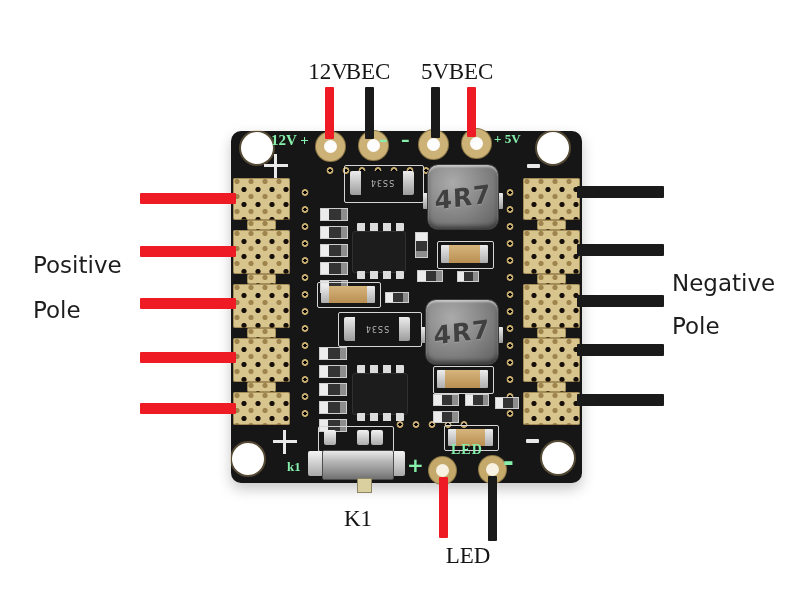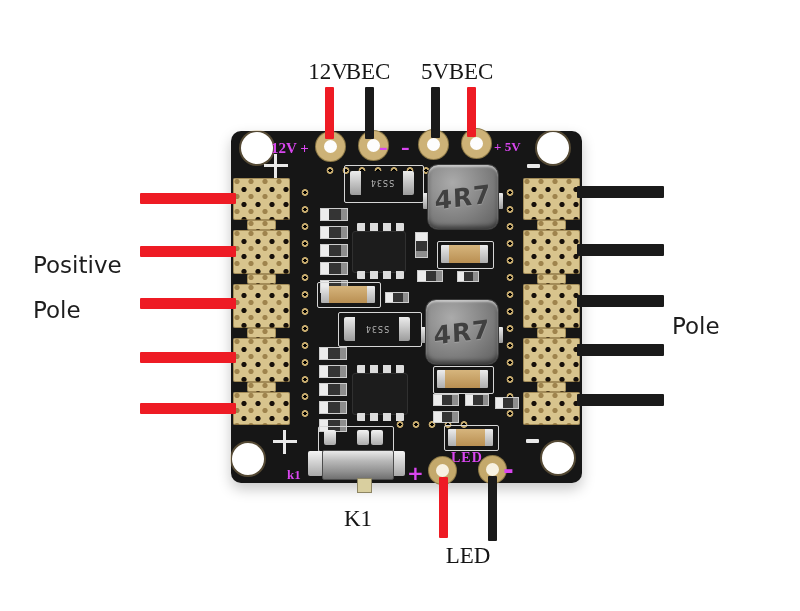--- a/index.html
+++ b/index.html
@@ -19,22 +19,22 @@
   .whr{height:12px;border-radius:1px;}
   
   .board{position:absolute;left:231px;top:131px;width:351px;height:352px;background:#161616;
          border-radius:10px;box-shadow:0 6px 14px rgba(0,0,0,.22);}
   .hole{position:absolute;width:32px;height:32px;border-radius:50%;background:#fff;
         box-shadow:0 0 0 2px rgba(200,170,110,.35);}
   .pad{position:absolute;width:29px;height:29px;border-radius:50%;background:#fdfdfd;
        border:8px solid #cdb277;box-shadow:0 0 0 1px #8d7947;box-sizing:border-box;}
   .padled{position:absolute;width:27px;height:27px;border-radius:50%;background:#f7f2e2;
        border:7px solid #c4a96b;box-shadow:0 0 0 1px #8d7947;box-sizing:border-box;}
-  .silk{position:absolute;color:#d946ef;font-family:"Liberation Serif","DejaVu Serif",serif;
-        font-weight:bold;white-space:nowrap;margin-top:8px;}
+  .silk{position:absolute;color:#86efac;font-family:"Liberation Serif","DejaVu Serif",serif;
+        font-weight:bold;white-space:nowrap;}
   .gold{position:absolute;background-color:#d8c48d;border-radius:2px;
         background-image:radial-gradient(circle,#17100a 2.2px,rgba(0,0,0,0) 3px),
                          radial-gradient(circle,rgba(135,105,50,.7) 2.2px,rgba(0,0,0,0) 3px);
         background-size:14px 15px,14px 15px;background-position:4px 4px,11px 11px;
         box-shadow:inset 0 0 0 1px rgba(120,95,45,.55);}
   .dotcol{position:absolute;background-image:radial-gradient(circle,#000 1.5px,#c5aa6e 1.7px 3.1px,rgba(0,0,0,0) 3.7px);
           background-size:16px 17px;background-position:3px 3px;}
   .cross{position:absolute;width:24px;height:24px;}
   .cross::before{content:"";position:absolute;left:0;right:0;top:10px;height:3px;background:#e9e9e9;}
   .cross::after{content:"";position:absolute;top:0;bottom:0;left:10px;width:3px;background:#e9e9e9;}
@@ -73,20 +73,21 @@
 
 <div class="scene">
 
   <div class="ann" style="left:328px;top:59px">12V</div>
   <div class="ann" style="left:368px;top:59px">BEC</div>
   <div class="ann" style="left:435px;top:59px">5V</div>
   <div class="ann" style="left:471px;top:59px">BEC</div>
 
   <div class="pole" style="left:33px;top:252px">Positive</div>
   <div class="pole" style="left:33px;top:297px">Pole</div>
+  <div class="pole" style="left:672px;top:270px">Negative</div>
   <div class="pole" style="left:672px;top:313px">Pole</div>
 
   <div class="ann" style="left:358px;top:506px">K1</div>
   <div class="ann" style="left:468px;top:543px">LED</div>
 
   <div class="board">
 
     <div class="hole" style="left:10px;top:1px"></div>
     <div class="hole" style="left:306px;top:1px"></div>
     <div class="hole" style="left:1px;top:312px"></div>

